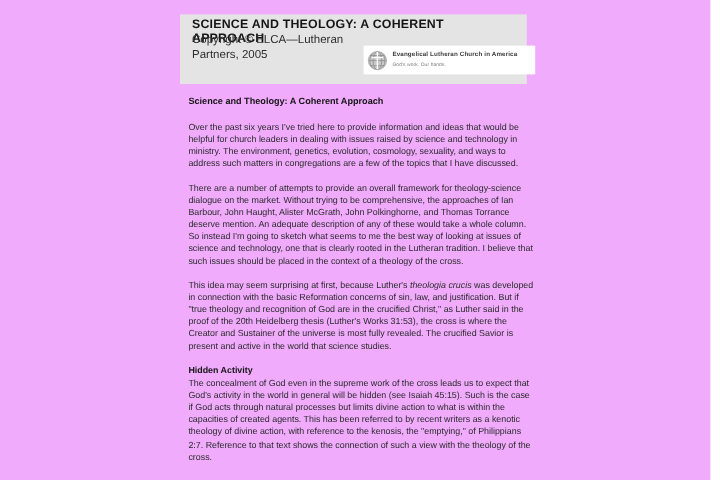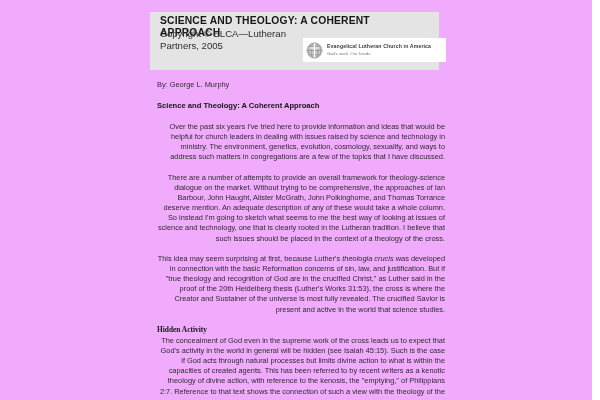--- a/index.html
+++ b/index.html
@@ -117,30 +117,29 @@
     color: #151515;
     line-height: 10px;
     margin: 0 0 11px 0;
   }
 
   .para {
     font-size: 7.4px;
     color: #2b2b2b;
     line-height: 10.15px;
     margin: 0 0 10px 0;
-    text-align: right;
+    text-align: left;
   }
 
   .section-head {
     font-size: 7.4px;
     font-weight: bold;
     color: #151515;
     line-height: 10.15px;
     margin: 0 0 1px 0;
-    font-family: Liberation Serif, serif;
   }
 
   .para em { }
 </style>
 </head>
 <body>
 
 <div class="page">
 
   <div class="header-band"></div>
@@ -173,21 +172,20 @@
       </svg>
     </span>
     <span class="logo-text">
       <span class="logo-name">Evangelical Lutheran Church in America</span>
       <span class="logo-tag">God's work. Our hands.</span>
     </span>
   </div>
 
   <div class="article">
 
-    <p class="byline">By: George L. Murphy</p>
 
     <p class="article-title">Science and Theology: A Coherent Approach</p>
 
     <p class="para">Over the past six years I've tried here to provide information and ideas that would be helpful for church leaders in dealing with issues raised by science and technology in ministry. The environment, genetics, evolution, cosmology, sexuality, and ways to address such matters in congregations are a few of the topics that I have discussed.</p>
 
 
     <p class="para">There are a number of attempts to provide an overall framework for theology-science dialogue on the market. Without trying to be comprehensive, the approaches of Ian Barbour, John Haught, Alister McGrath, John Polkinghorne, and Thomas Torrance deserve mention. An adequate description of any of these would take a whole column. So instead I'm going to sketch what seems to me the best way of looking at issues of science and technology, one that is clearly rooted in the Lutheran tradition. I believe that such issues should be placed in the context of a theology of the cross.</p>
 
     <p class="para"><span>This idea may seem surprising at first, because Luther's </span><em>theologia crucis</em><span> was developed in connection with the basic Reformation concerns of sin, law, and justification. But if "true theology and recognition of God are in the crucified Christ," as Luther said in the proof of the 20th Heidelberg thesis (Luther's Works 31:53), the cross is where the Creator and Sustainer of the universe is most fully revealed. The crucified Savior is present and active in the world that science studies.</span></p>
 

